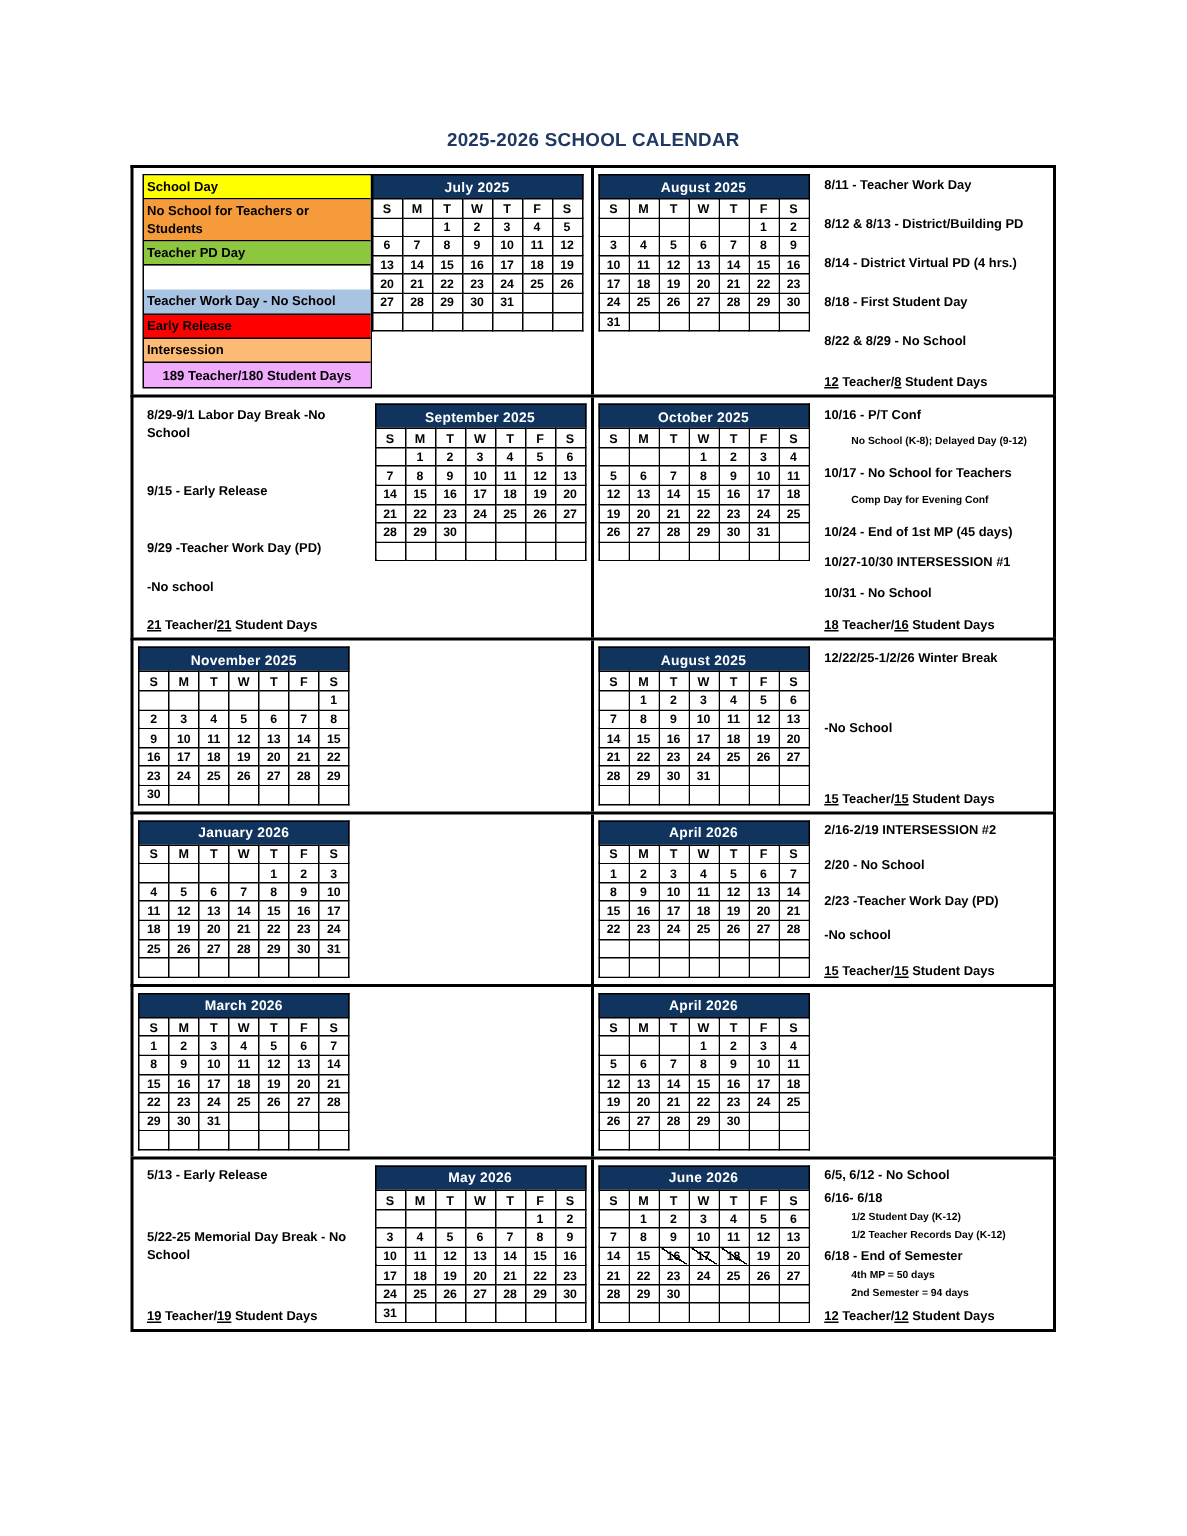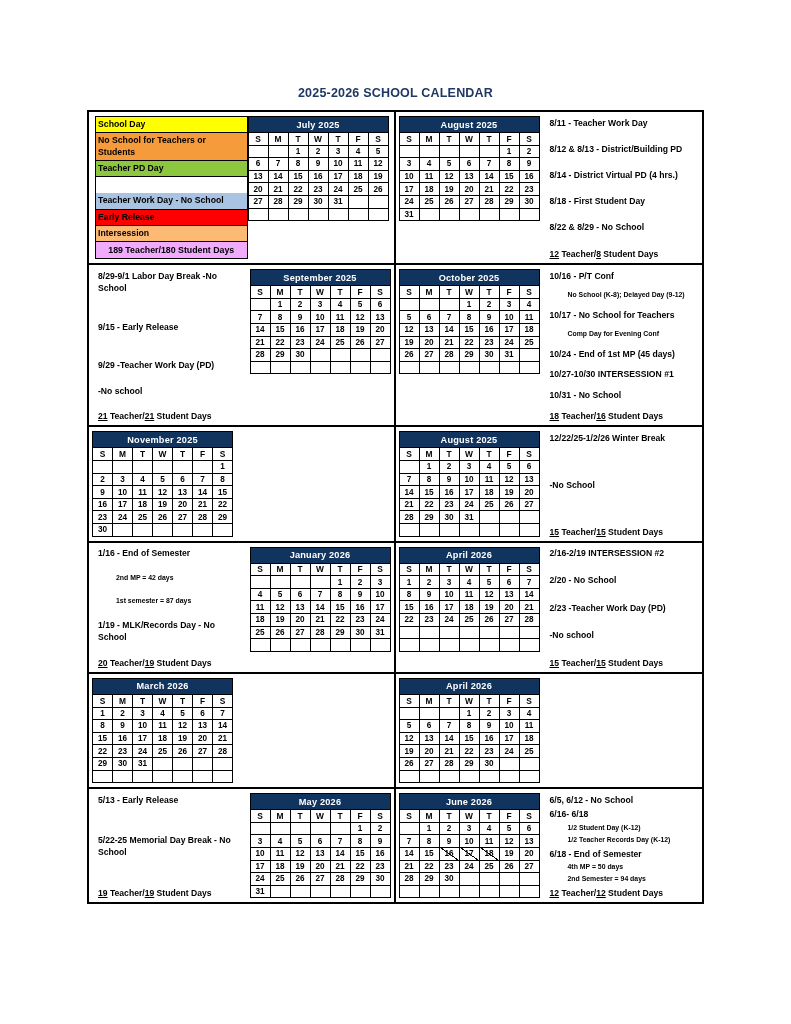--- a/index.html
+++ b/index.html
@@ -659,27 +659,20 @@
             </div>
             <div class="notes notes-right">
               <div class="note">12/22/25-1/2/26 Winter Break</div>
               <div class="note">-No School</div>
               <div class="totals"><u>15</u><span> Teacher/</span><u>15</u><span> Student Days</span></div>
             </div>
           </div>
         </div>
         <div class="band">
           <div class="cellblk left">
-            <div class="notes notes-left">
-              <div class="note">1/16 - End of Semester</div>
-              <div class="note sub">2nd MP = 42 days</div>
-              <div class="note sub">1st semester = 87 days</div>
-              <div class="note">1/19 - MLK/Records Day - No School</div>
-              <div class="totals"><u>20</u><span> Teacher/</span><u>19</u><span> Student Days</span></div>
-            </div>
             <div class="calwrap cal-right">
               <table class="cal">
                 <caption>January 2026</caption>
                 <thead>
                   <tr>
                     <th>S</th>
                     <th>M</th>
                     <th>T</th>
                     <th>W</th>
                     <th>T</th>

